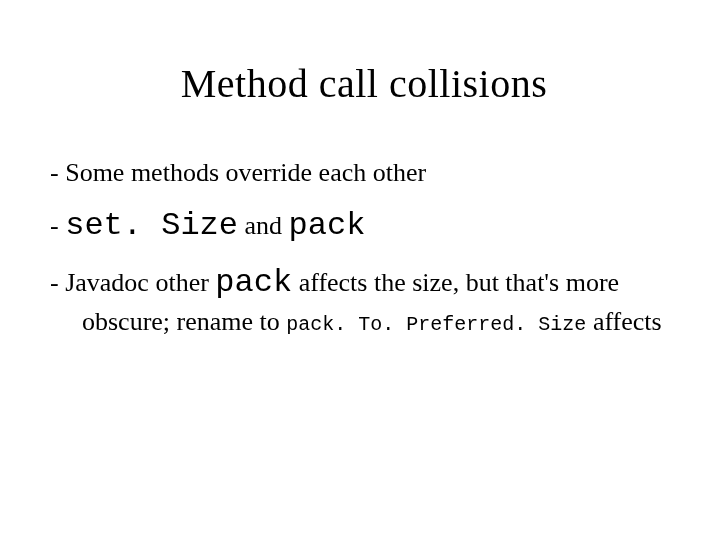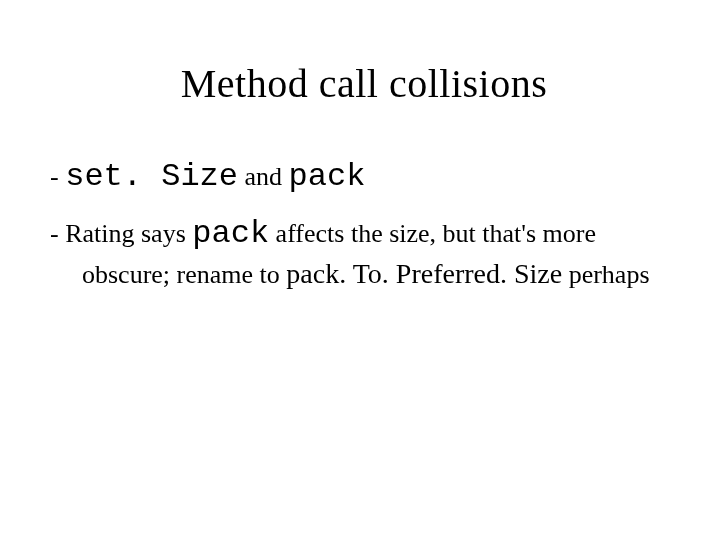--- a/index.html
+++ b/index.html
@@ -39,34 +39,35 @@
   }
   ul.bullets > li::before {
     content: "- ";
     display: inline;
   }
   .code {
     font-family: "Courier New", Courier, monospace;
     font-size: 32px;
   }
   .code-sm {
-    font-family: Liberation Serif, serif;
-    font-size: 28px;
+    font-family: Liberation Mono, monospace;
+    font-size: 20px;
   }
 </style>
 </head>
 <body>
 
 <div class="slide">
 
   <h1 class="title">Method call collisions</h1>
 
   <ul class="bullets">
 
+    <li><span>Some methods override each other</span></li>
 
     <li><span class="code">set. Size</span><span> and </span><span class="code">pack</span></li>
 
-    <li><span>Rating says </span><span class="code">pack</span><span> affects the size, but that's more obscure; rename to </span><span class="code-sm">pack. To. Preferred. Size</span><span> perhaps</span></li>
+    <li><span>Javadoc other </span><span class="code">pack</span><span> affects the size, but that's more obscure; rename to </span><span class="code-sm">pack. To. Preferred. Size</span><span> affects</span></li>
 
 
   </ul>
 
 </div>
 
 </body></html>

